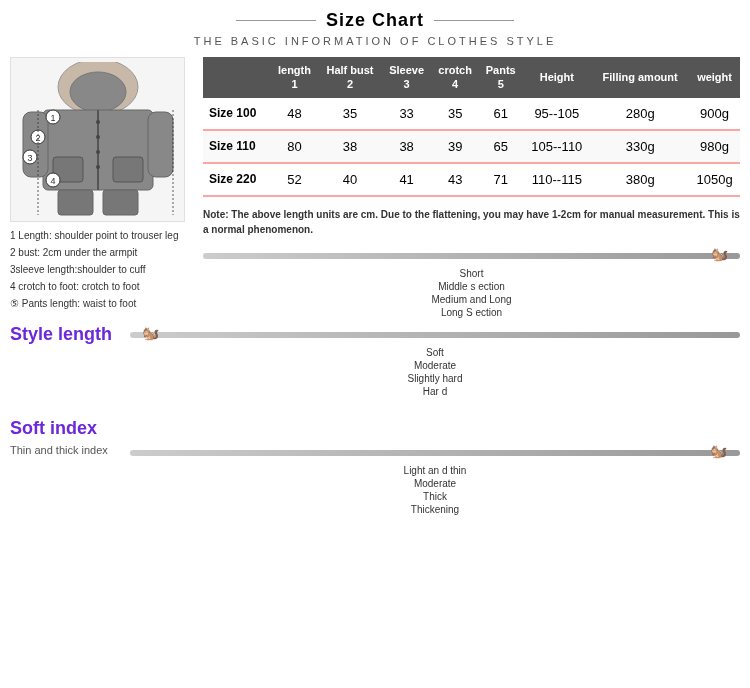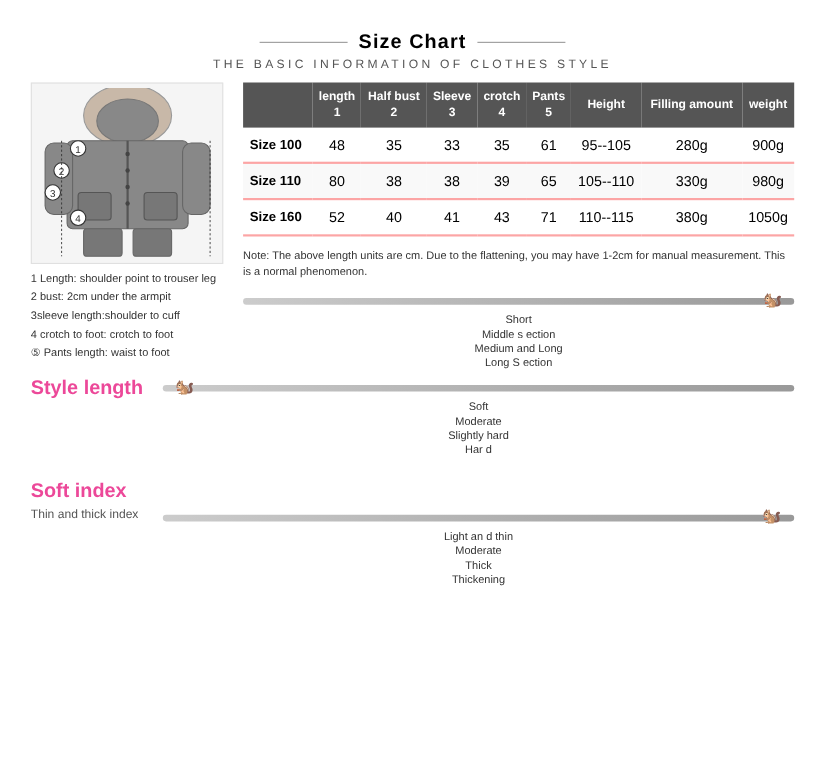--- a/index.html
+++ b/index.html
@@ -6,21 +6,21 @@
     body {
       font-family: Arial, sans-serif;
       background: #fff;
       width: 750px;
       min-height: 688px;
       overflow-x: hidden;
     }
 
     .page {
       width: 750px;
-      padding: 28px;
+      padding: 10px;
     }
 
     
     .header {
       text-align: center;
       margin-bottom: 8px;
     }
     .header-title {
       font-size: 18px;
       font-weight: bold;
@@ -119,20 +119,21 @@
       font-size: 12px;
       text-align: left;
       padding-left: 6px;
     }
 
     .note-text {
       font-size: 10px;
       color: #333;
       line-height: 1.5;
       margin-bottom: 10px;
+      font-weight: bold;
     }
 
     
     .index-section {
       margin-top: 8px;
     }
 
     .slider-container {
       position: relative;
       width: 100%;
@@ -172,21 +173,21 @@
 
     .slider-label-item {
       text-align: center;
       flex: 1;
       line-height: 1.3;
     }
 
     .section-title {
       font-size: 18px;
       font-weight: bold;
-      color: #ec4899;
+      color: #6d28d9;
     }
   </style>
 </head>
 <body>
 
 <div class="page">
 
   <div class="header">
     <div class="header-title">
       <span class="header-line"></span>
@@ -283,21 +284,21 @@
               <td>80</td>
               <td>38</td>
               <td>38</td>
               <td>39</td>
               <td>65</td>
               <td>105--110</td>
               <td>330g</td>
               <td>980g</td>
             </tr>
             <tr>
-              <td>Size 160</td>
+              <td>Size 220</td>
               <td>52</td>
               <td>40</td>
               <td>41</td>
               <td>43</td>
               <td>71</td>
               <td>110--115</td>
               <td>380g</td>
               <td>1050g</td>
             </tr>
           </tbody>

